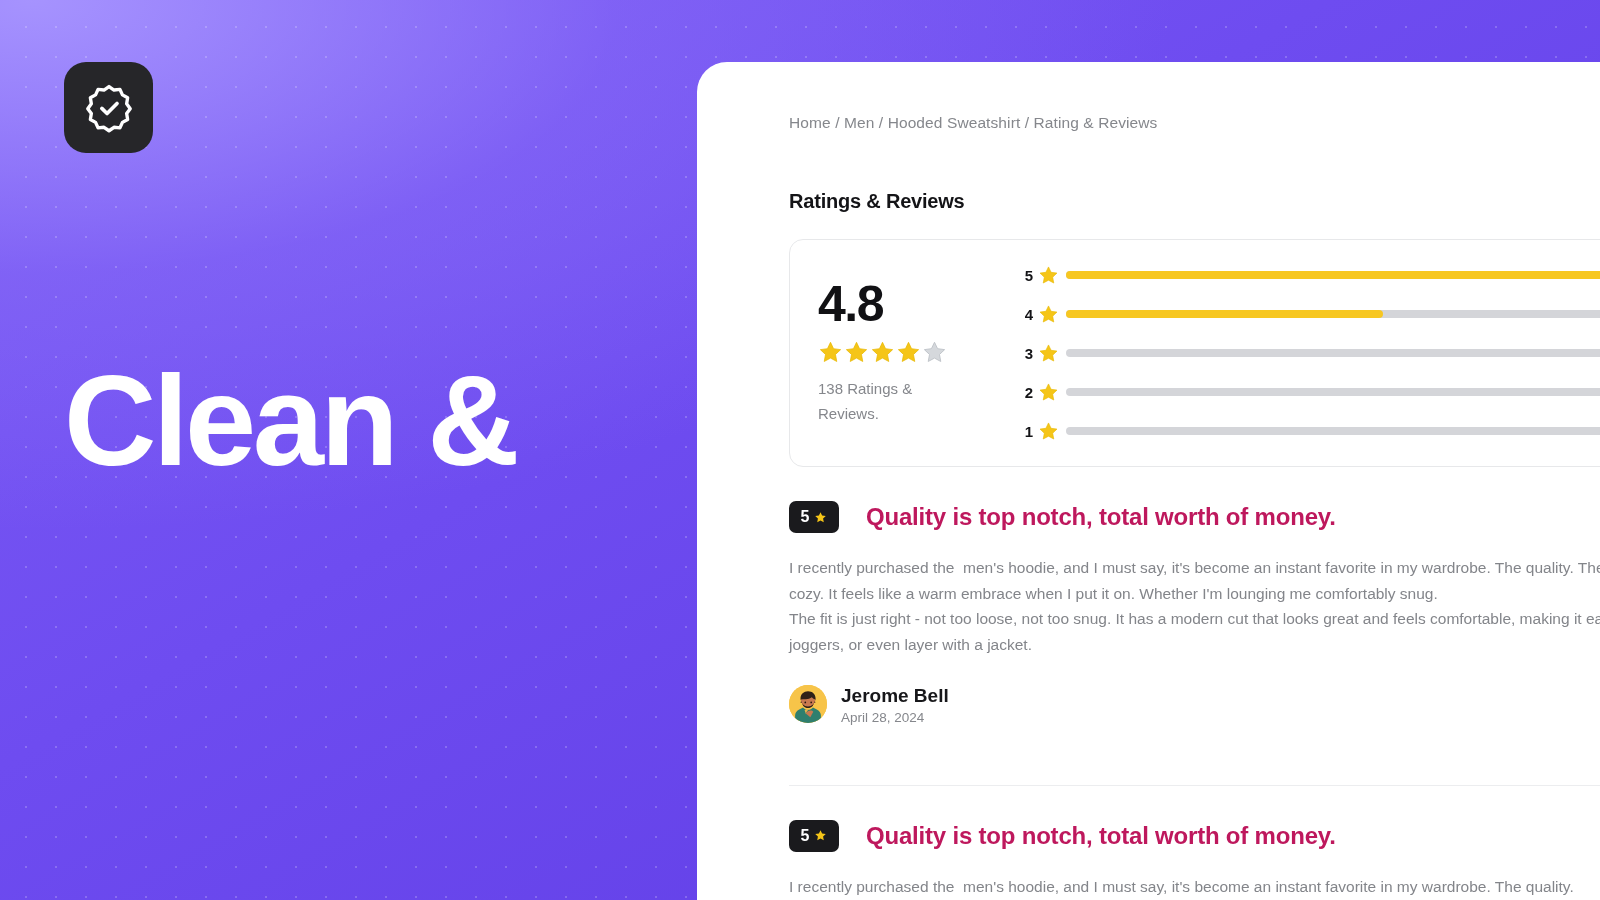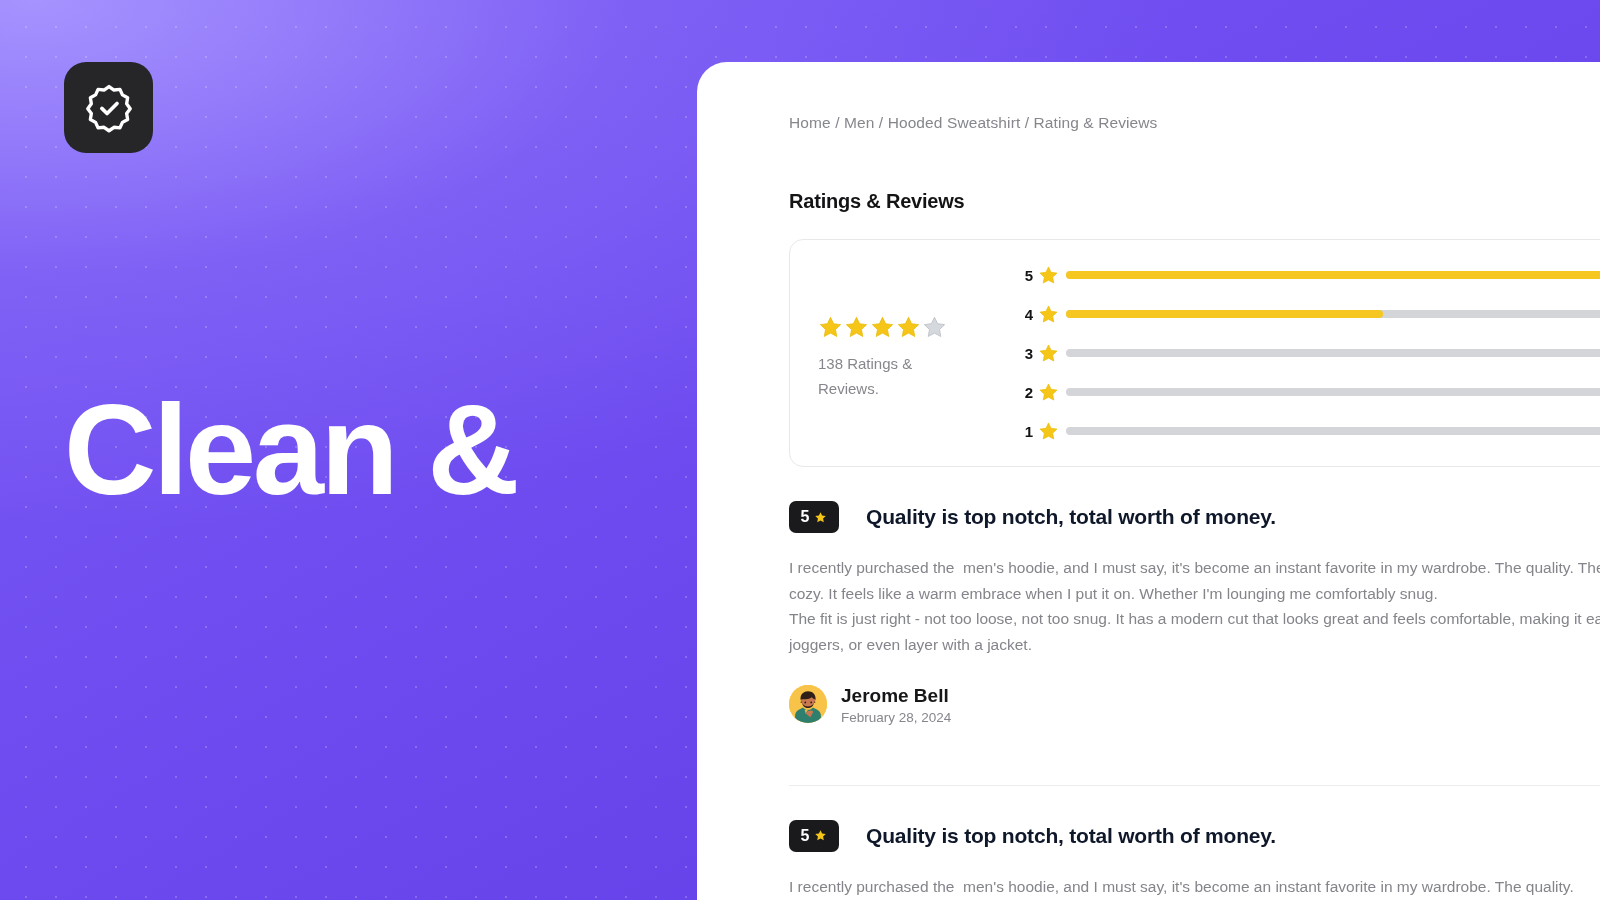--- a/index.html
+++ b/index.html
@@ -46,21 +46,21 @@
     background: #262629;
     display: flex;
     align-items: center;
     justify-content: center;
   }
   .logo-badge svg { display: block; }
 
   .headline {
     position: absolute;
     left: 64px;
-    top: 387px;
+    top: 358px;
     width: 640px;
     color: #FFFFFF;
     font-weight: 700;
     font-size: 128px;
     line-height: 0.98;
     letter-spacing: -3.5px;
   }
   .headline .hl-line { display: block; white-space: nowrap; }
 
   
@@ -179,23 +179,23 @@
     display: flex;
     align-items: center;
     justify-content: center;
     gap: 5px;
     font-size: 16px;
     font-weight: 700;
   }
   .rating-badge svg { display: block; }
 
   .review-title {
-    font-size: 21px;
-    font-weight: 700;
-    color: #0f172a;
+    font-size: 24px;
+    font-weight: 700;
+    color: #be185d;
     letter-spacing: -0.2px;
     white-space: nowrap;
   }
 
   .review-body {
     margin-top: 22px;
     font-size: 15.5px;
     line-height: 1.66;
     color: #83858A;
     width: 1010px;            
@@ -255,20 +255,21 @@
   <div class="panel">
     <div class="panel-inner">
 
       <div class="breadcrumb">Home / Men / Hooded Sweatshirt / Rating &amp; Reviews</div>
 
       <div class="section-title">Ratings &amp; Reviews</div>
 
       <div class="rating-card">
 
         <div class="score-block">
+          <div class="score-value">4.8</div>
 
           <div class="score-stars">
             <span>
                 <svg width="25" height="25" viewBox="0 0 24 24">
                   <path d="M12 2.2l2.95 6.14 6.76.9-4.93 4.67 1.24 6.7L12 17.37 5.98 20.6l1.24-6.7L2.29 9.24l6.76-.9z" fill="#F5C518" stroke="#E8B800" stroke-width="0.7"></path>
                 </svg>
               </span>
             <span>
                 <svg width="25" height="25" viewBox="0 0 24 24">
                   <path d="M12 2.2l2.95 6.14 6.76.9-4.93 4.67 1.24 6.7L12 17.37 5.98 20.6l1.24-6.7L2.29 9.24l6.76-.9z" fill="#F5C518" stroke="#E8B800" stroke-width="0.7"></path>
@@ -385,21 +386,21 @@
               <path d="M14 22.5c1.4 1.5 3.1 2.3 5 2.3s3.6-.8 5-2.3l4.2 2.2c2.3 1.2 3.7 3.4 3.7 5.8V38H6.1v-7.5c0-2.4 1.4-4.6 3.7-5.8z" fill="#2F7F6E"></path>
               <path d="M15.6 14.2c2.4.3 5.4-.3 7.2-1.9 1 1.2 2.2 1.9 3.3 2.1-.1 4-3.2 7-7.1 7s-7-3-7.1-7c1.3-.1 2.6-.2 3.7-.2z" fill="#C9794F"></path>
               <path d="M19.6 24.6c-1.3 1.1-2.3 2.6-2.7 4.3l-1.3-3.6 2.1-1.5z" fill="#E8B14A"></path>
               <circle cx="16.3" cy="17.4" r="0.85" fill="#241711"></circle>
               <circle cx="22.2" cy="17.4" r="0.85" fill="#241711"></circle>
               <path d="M16.8 28.6c1-1.9 2.9-3.1 4.9-3.1 1.1 0 2 .5 2.6 1.3l-3 5.4z" fill="#C9794F"></path>
             </svg>
           </div>
           <div>
             <div class="reviewer-name">Jerome Bell</div>
-            <div class="reviewer-date">February 28, 2024</div>
+            <div class="reviewer-date">April 28, 2024</div>
           </div>
         </div>
       </div>
 
       <div class="review">
         <div class="review-head">
           <div class="rating-badge">
             <span>5</span>
             <span>
                 <svg width="13" height="13" viewBox="0 0 24 24">

